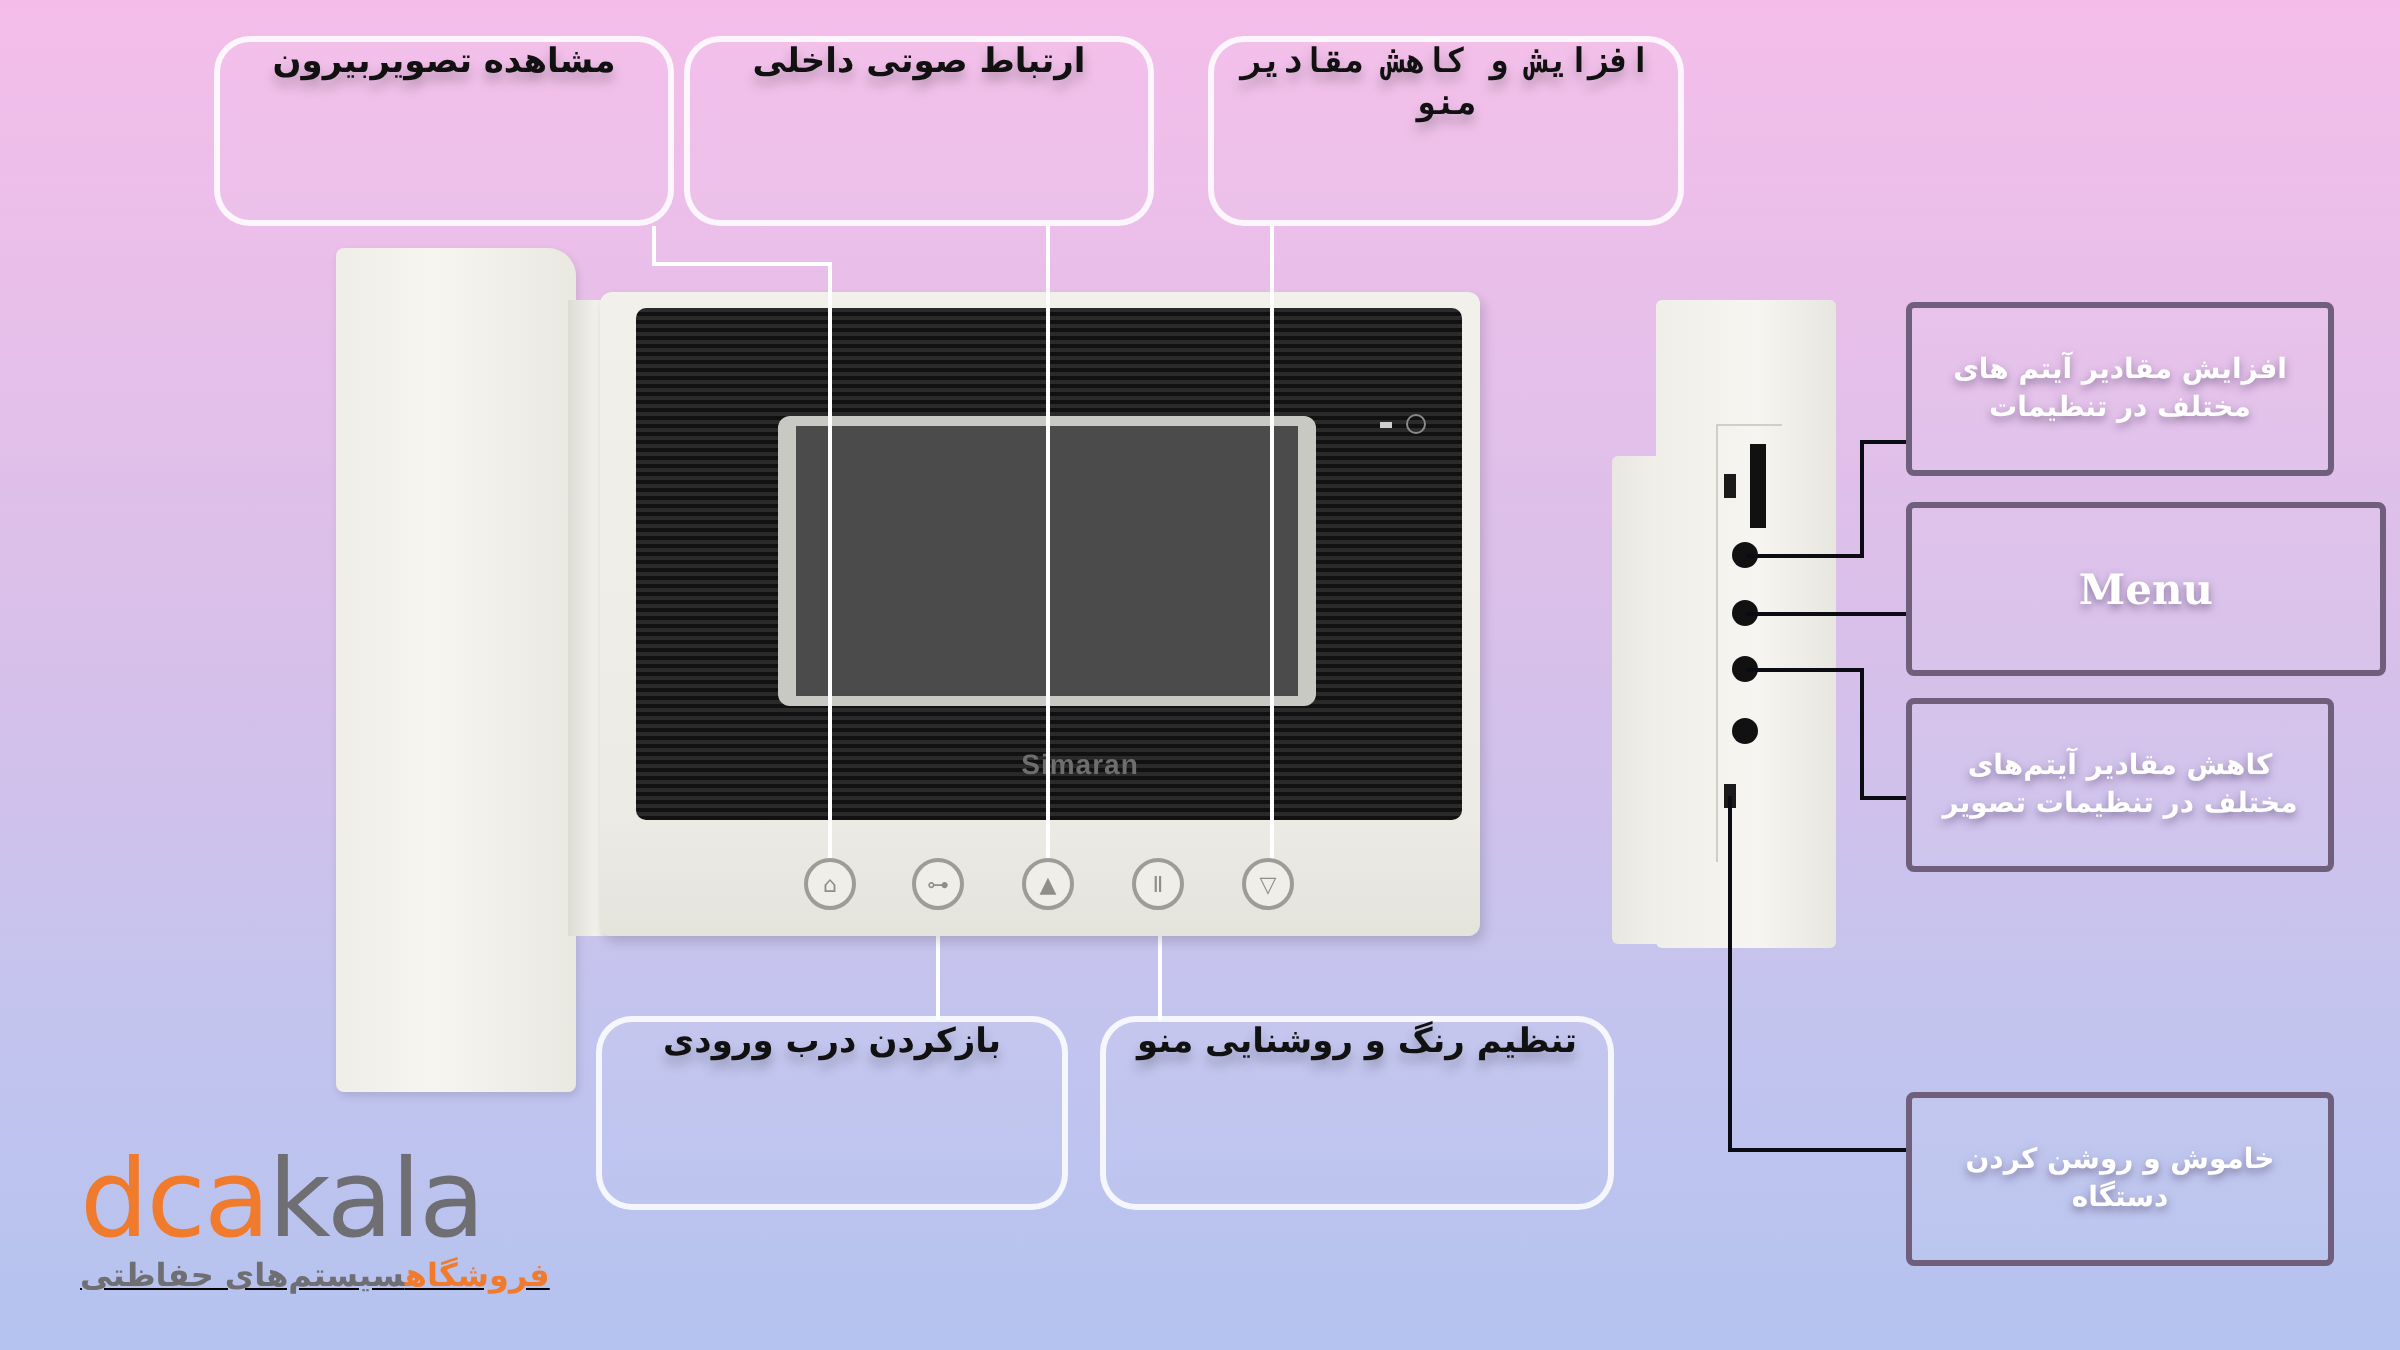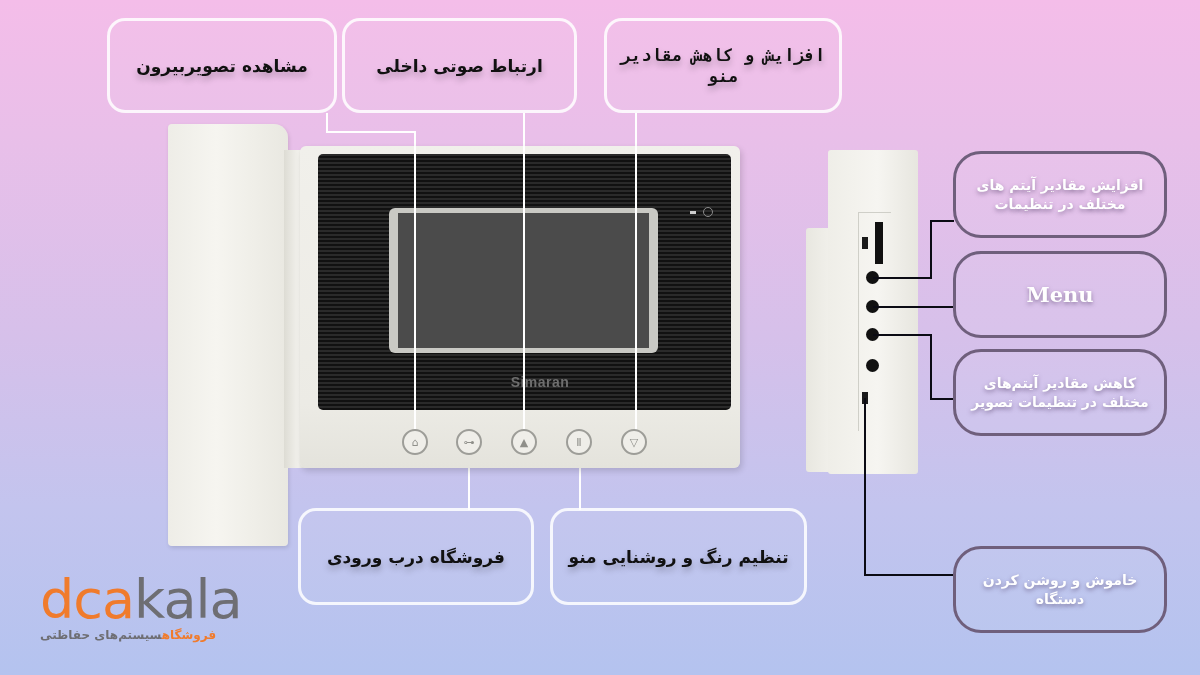--- a/index.html
+++ b/index.html
@@ -8,31 +8,31 @@
       background: linear-gradient(180deg, #f4bde9 0%, #e9bfe9 20%, #d6c0ea 50%, #c3c4ee 75%, #b4c3ef 100%);
       font-family: "DejaVu Sans", sans-serif;
     }
     .abs { position: absolute; }
 
     
     .callout-light {
       position: absolute; box-sizing: border-box;
       border: 3px solid rgba(255,255,255,0.85);
       border-radius: 18px;
-      display: flex; align-items: center; justify-content: center;
+      display: flex; align-items: flex-start; justify-content: center;
       direction: rtl; text-align: center;
       color: #111; font-weight: bold; font-size: 17px;
       text-shadow: 0 4px 6px rgba(0,0,0,0.25);
       background: rgba(255,255,255,0.04);
     }
     
     .callout-dark {
       position: absolute; box-sizing: border-box;
       border: 3px solid #6f5f7c;
-      border-radius: 28px;
+      border-radius: 4px;
       display: flex; align-items: center; justify-content: center;
       direction: rtl; text-align: center;
       color: #ffffff; font-weight: bold; font-size: 14px; line-height: 19px;
       text-shadow: 0 2px 4px rgba(80,60,100,0.55);
       background: rgba(255,255,255,0.05);
       padding: 0 8px;
     }
     .callout-dark.menu { font-family: "DejaVu Serif", serif; font-size: 21px; }
 
     .line-w { position: absolute; background: #ffffff; }
@@ -107,22 +107,23 @@
 
     
     .logo { left: 40px; top: 570px; width: 200px; height: 90px; }
     .logo-main {
       position: absolute; left: 0; top: 0; font-family: "DejaVu Sans", sans-serif;
       font-size: 54px; line-height: 60px; letter-spacing: -1px;
     }
     .logo-dc { color: #f07b2c; }
     .logo-kala { color: #6e6e73; }
     .logo-sub {
-      position: absolute; left: 0; top: 58px; direction: rtl; font-size: 12px; font-weight: bold;
+      position: absolute; left: 0; top: 58px; direction: rtl; font-size: 16px; font-weight: bold;
       white-space: nowrap;
+      text-decoration: underline;
     }
     .logo-sub .s1 { color: #f07b2c; }
     .logo-sub .s2 { color: #6e6e73; }
   </style>
 </head>
 <body>
 
 <div class="line-w" style="left:326px;top:113px;width:2px;height:20px;"></div>
 <div class="line-w" style="left:326px;top:131px;width:90px;height:2px;"></div>
 <div class="line-w" style="left:414px;top:131px;width:2px;height:300px;"></div>
@@ -165,21 +166,21 @@
   <span>مشاهده تصویربیرون</span>
 </div>
 <div class="callout-light" style="left:342px;top:18px;width:235px;height:95px;">
   <span>ارتباط صوتی داخلی</span>
 </div>
 <div class="callout-light" style="left:604px;top:18px;width:238px;height:95px;font-family:Liberation Mono, monospace;">
   <span>افزایش و کاهش مقادیر منو</span>
 </div>
 
 <div class="callout-light" style="left:298px;top:508px;width:236px;height:97px;">
-  <span>فروشگاه درب ورودی</span>
+  <span>بازکردن درب ورودی</span>
 </div>
 <div class="callout-light" style="left:550px;top:508px;width:257px;height:97px;">
   <span>تنظیم رنگ و روشنایی منو</span>
 </div>
 
 <div class="abs side-back"></div>
 <div class="abs side-body"></div>
 <div class="abs side-inset"></div>
 <div class="abs side-slot"></div>
 <div class="side-switch" style="left:862px;top:237px;"></div>
@@ -198,21 +199,21 @@
 <div class="line-d" style="left:873px;top:334px;width:58px;height:2px;"></div>
 <div class="line-d" style="left:930px;top:334px;width:2px;height:66px;"></div>
 <div class="line-d" style="left:930px;top:398px;width:24px;height:2px;"></div>
 
 <div class="line-d" style="left:864px;top:398px;width:2px;height:177px;"></div>
 <div class="line-d" style="left:864px;top:574px;width:90px;height:2px;"></div>
 
 <div class="callout-dark" style="left:953px;top:151px;width:214px;height:87px;">
   <span>افزایش مقادیر آیتم های مختلف در تنظیمات</span>
 </div>
-<div class="callout-dark menu" style="left:953px;top:251px;width:214px;height:87px;">
+<div class="callout-dark menu" style="left:953px;top:251px;width:240px;height:87px;">
   <span>Menu</span>
 </div>
 <div class="callout-dark" style="left:953px;top:349px;width:214px;height:87px;">
   <span>کاهش مقادیر آیتم‌های مختلف در تنظیمات تصویر</span>
 </div>
 <div class="callout-dark" style="left:953px;top:546px;width:214px;height:87px;">
   <span>خاموش و روشن کردن دستگاه</span>
 </div>
 
 <div class="abs logo">

